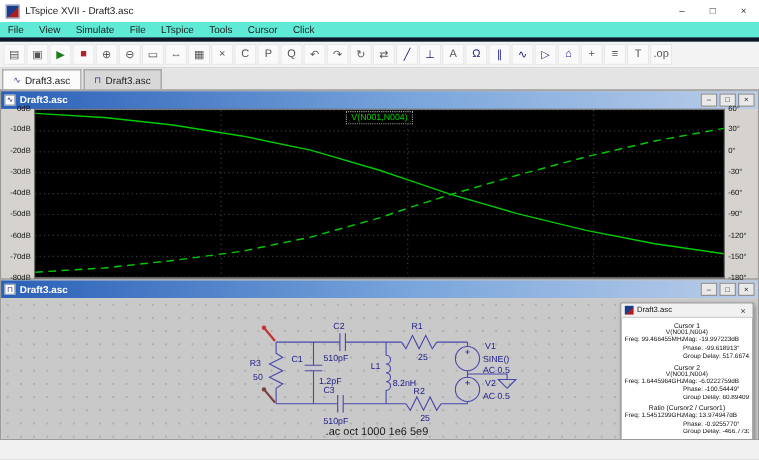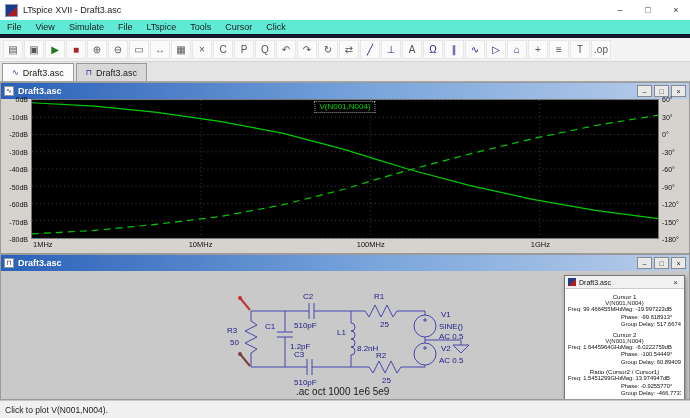--- a/index.html
+++ b/index.html
@@ -179,26 +179,20 @@
         <span class="axlab" style="top:12.5%">30°</span>
         <span class="axlab" style="top:25%">0°</span>
         <span class="axlab" style="top:37.5%">-30°</span>
         <span class="axlab" style="top:50%">-60°</span>
         <span class="axlab" style="top:62.5%">-90°</span>
         <span class="axlab" style="top:75%">-120°</span>
         <span class="axlab" style="top:87.5%">-150°</span>
         <span class="axlab" style="top:100%">-180°</span>
       </div>
     </div>
-    <div class="xaxis">
-      <span class="xlab first" style="left:2px">1MHz</span>
-      <span class="xlab" style="left:27%">10MHz</span>
-      <span class="xlab" style="left:54.1%">100MHz</span>
-      <span class="xlab" style="left:81.1%">1GHz</span>
-    </div>
   </div>
 
   <div class="schemwin">
     <div class="childbar">
       <span class="child-icon">⊓</span>
       <span>Draft3.asc</span>
       <span class="cb-buttons">
         <span class="cbtn">–</span>
         <span class="cbtn">□</span>
         <span class="cbtn">×</span>
@@ -319,17 +313,14 @@
             </div>
           <div class="cb-row">
               <span class="cb-l"></span>
               <span class="cb-r">Group Delay: -466.77331ps</span>
             </div>
         </div>
       </div>
     </div>
   </div>
 
-  <div class="statusbar">
-    <span>Click to plot V(N001,N004).</span>
-  </div>
 
 </div>
 
 </body></html>

